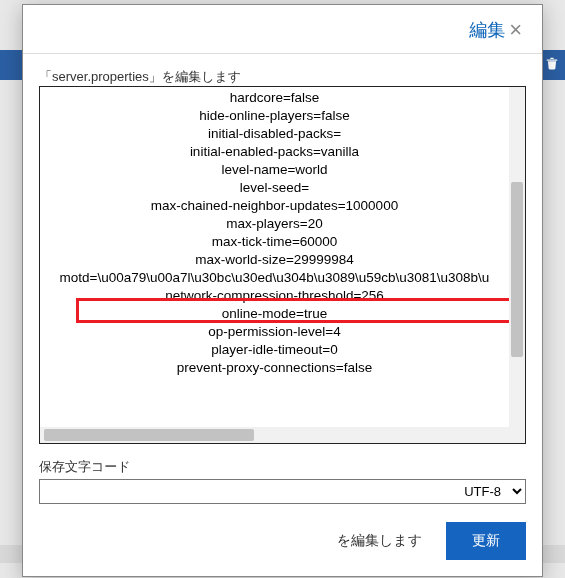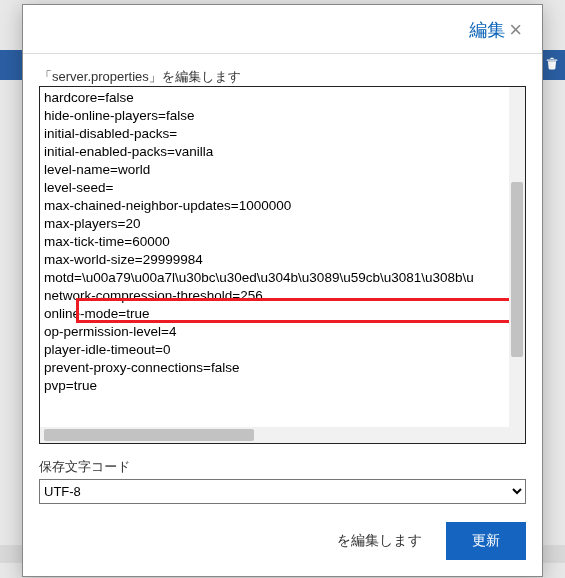--- a/index.html
+++ b/index.html
@@ -60,20 +60,21 @@
   .desc {
     font-size: 13px;
     color: #333;
   }
   .editor-wrap {
     border: 1px solid #222;
     position: relative;
     height: 358px;
     overflow: hidden;
     font-family: Arial, sans-serif;
+    text-align: center;
   }
   .editor-inner {
     position: absolute;
     top: 0; left: 0; right: 16px; bottom: 16px;
     padding: 2px 4px;
     overflow: hidden;
     white-space: nowrap;
   }
   .editor-line {
     font-size: 13.5px;
@@ -118,23 +119,24 @@
   .enc-label {
     font-size: 13px;
     color: #333;
     margin-top: 14px;
     margin-bottom: 3px;
   }
   .enc-select {
     width: 100%;
     border: 1px solid #767676;
     font-size: 13px;
-    padding: 3px 0;
+    padding: 3px 8px;
     background: #fff;
     font-family: inherit;
+    text-align: right;
   }
   .modal-footer {
     padding: 10px 16px 16px 16px;
     display: flex;
     justify-content: flex-end;
     gap: 18px;
     align-items: center;
   }
   .btn-cancel {
     background: none;
@@ -184,21 +186,20 @@
           <div class="editor-line">max-chained-neighbor-updates=1000000</div>
           <div class="editor-line">max-players=20</div>
           <div class="editor-line">max-tick-time=60000</div>
           <div class="editor-line">max-world-size=29999984</div>
           <div class="editor-line">motd=\u00a79\u00a7l\u30bc\u30ed\u304b\u3089\u59cb\u3081\u308b\u</div>
           <div class="editor-line">network-compression-threshold=256</div>
           <div class="editor-line">online-mode=true</div>
           <div class="editor-line">op-permission-level=4</div>
           <div class="editor-line">player-idle-timeout=0</div>
           <div class="editor-line">prevent-proxy-connections=false</div>
-          <div class="editor-line">pvp=true</div>
         </div>
       <div class="highlight-box" id="hl" style="top: 211px; left: 36px; width: 458px; height: 25px;"></div>
       <div class="scroll-v">
           <div class="thumb"></div>
         </div>
       <div class="scroll-h">
           <div class="thumb"></div>
         </div>
       <div class="scroll-corner"></div>
     </div>

